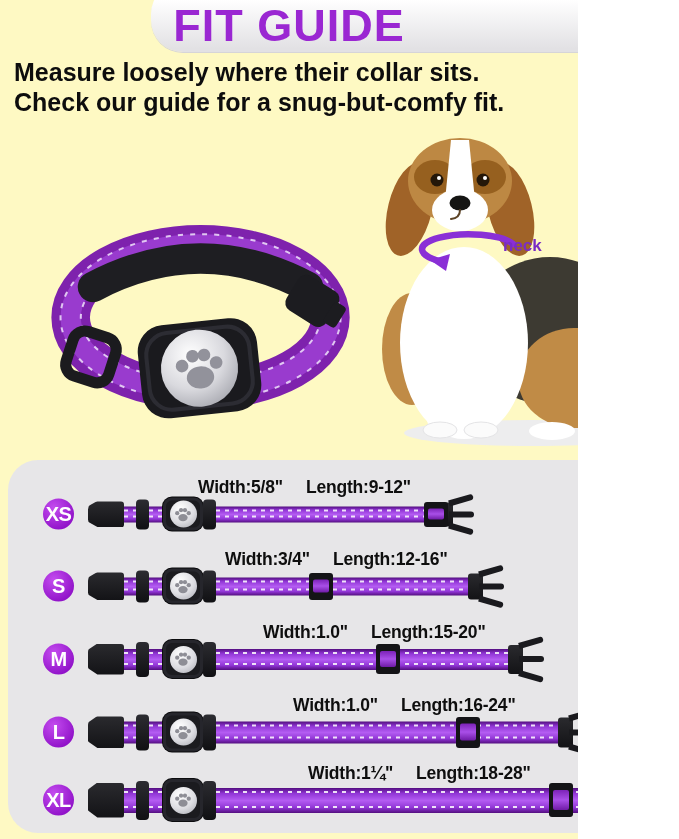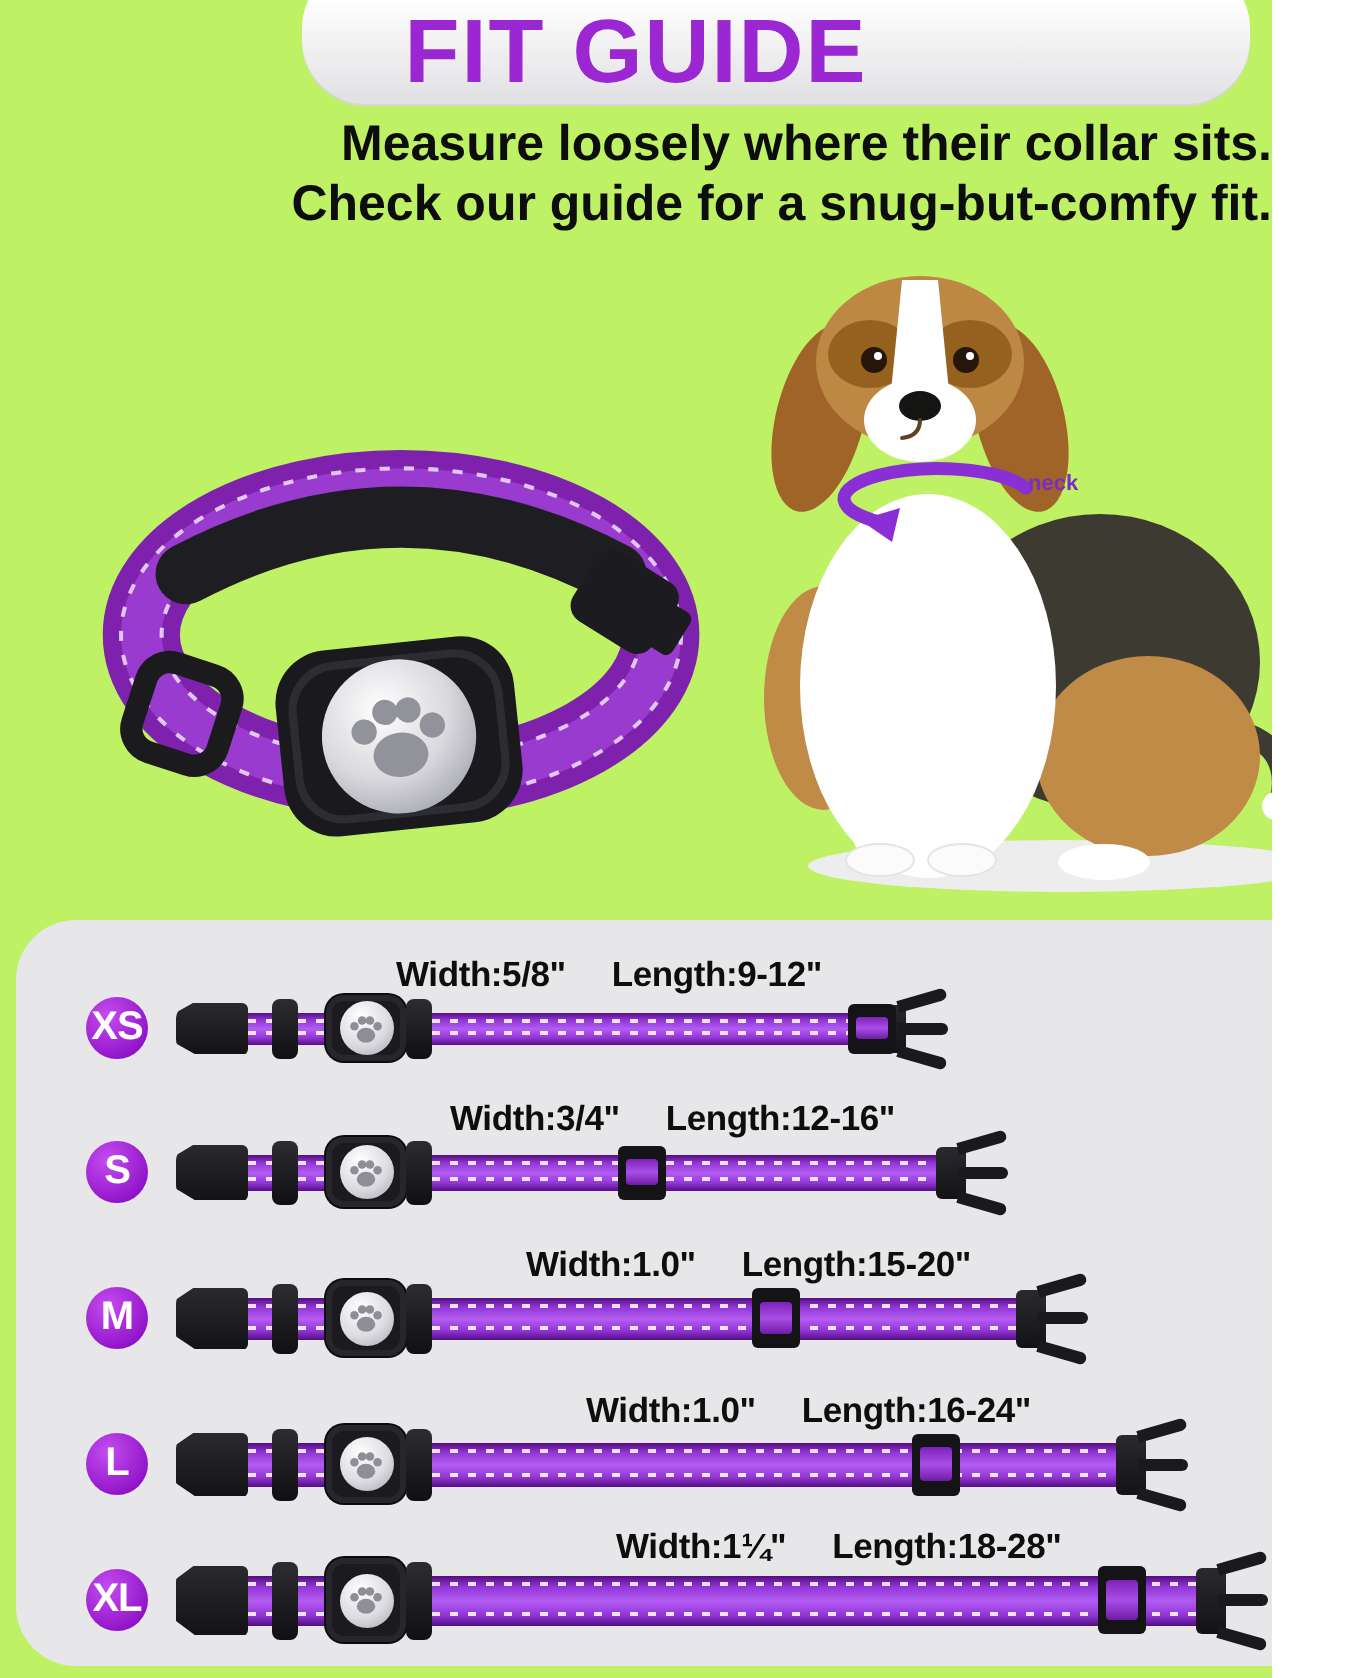--- a/index.html
+++ b/index.html
@@ -1,30 +1,30 @@
 <!DOCTYPE html>
 <html><head>
 <meta charset="utf-8">
 <style>
   html,body{margin:0;padding:0;background:#ffffff;}
-  .page{position:relative;width:636px;height:839px;background:#bef264;overflow:hidden;
+  .page{position:relative;width:578px;height:839px;background:#fef9c3;overflow:hidden;
         font-family:"Liberation Sans",sans-serif;}
 
   
   .capsule{position:absolute;left:151px;top:-18px;width:474px;height:70px;border-radius:32px;
            background:linear-gradient(180deg,#ffffff 25%,#e2e1e4 95%);box-shadow:0 1px 0 #d6d5d8;}
   .page-title{position:absolute;left:0;right:0;top:0;margin:0;text-align:center;z-index:2;
               font-size:45px;font-weight:bold;letter-spacing:1px;color:#9a27d2;}
-  .subtitle{position:absolute;left:0;right:0;top:57px;margin:0;text-align:right;z-index:2;
-            font-size:25px;line-height:30px;font-weight:bold;color:#0d0d0d;}
+  .subtitle{position:absolute;left:0;right:0;top:57px;margin:0;text-align:left;z-index:2;
+            font-size:25px;line-height:30px;font-weight:bold;color:#0d0d0d;padding-left:14px;}
 
   
   .hero-collar{position:absolute;left:38px;top:222px;width:320px;height:208px;}
   .hero-dog{position:absolute;left:372px;top:131px;width:298px;height:330px;}
-  .neck-label{position:absolute;left:514px;top:236px;font-size:11px;font-weight:bold;color:#7a2cc4;z-index:3;}
+  .neck-label{position:absolute;left:503px;top:236px;font-size:17px;font-weight:bold;color:#7a2cc4;z-index:3;}
 
   
   .panel{position:absolute;left:8px;top:460px;width:662px;height:373px;border-radius:30px;background:#e7e6e8;}
   .row{position:absolute;left:0;width:100%;height:64px;}
   .row-xs{top:17px;  --cw:386px; --h:16px; --adj:336px; --ll:190px;}
   .row-s {top:89px;  --cw:416px; --h:18px; --adj:221px; --ll:217px;}
   .row-m {top:162px; --cw:456px; --h:21px; --adj:288px; --ll:255px;}
   .row-l {top:235px; --cw:506px; --h:22px; --adj:368px; --ll:285px;}
   .row-xl{top:303px; --cw:546px; --h:25px; --adj:461px; --ll:300px;}
 

